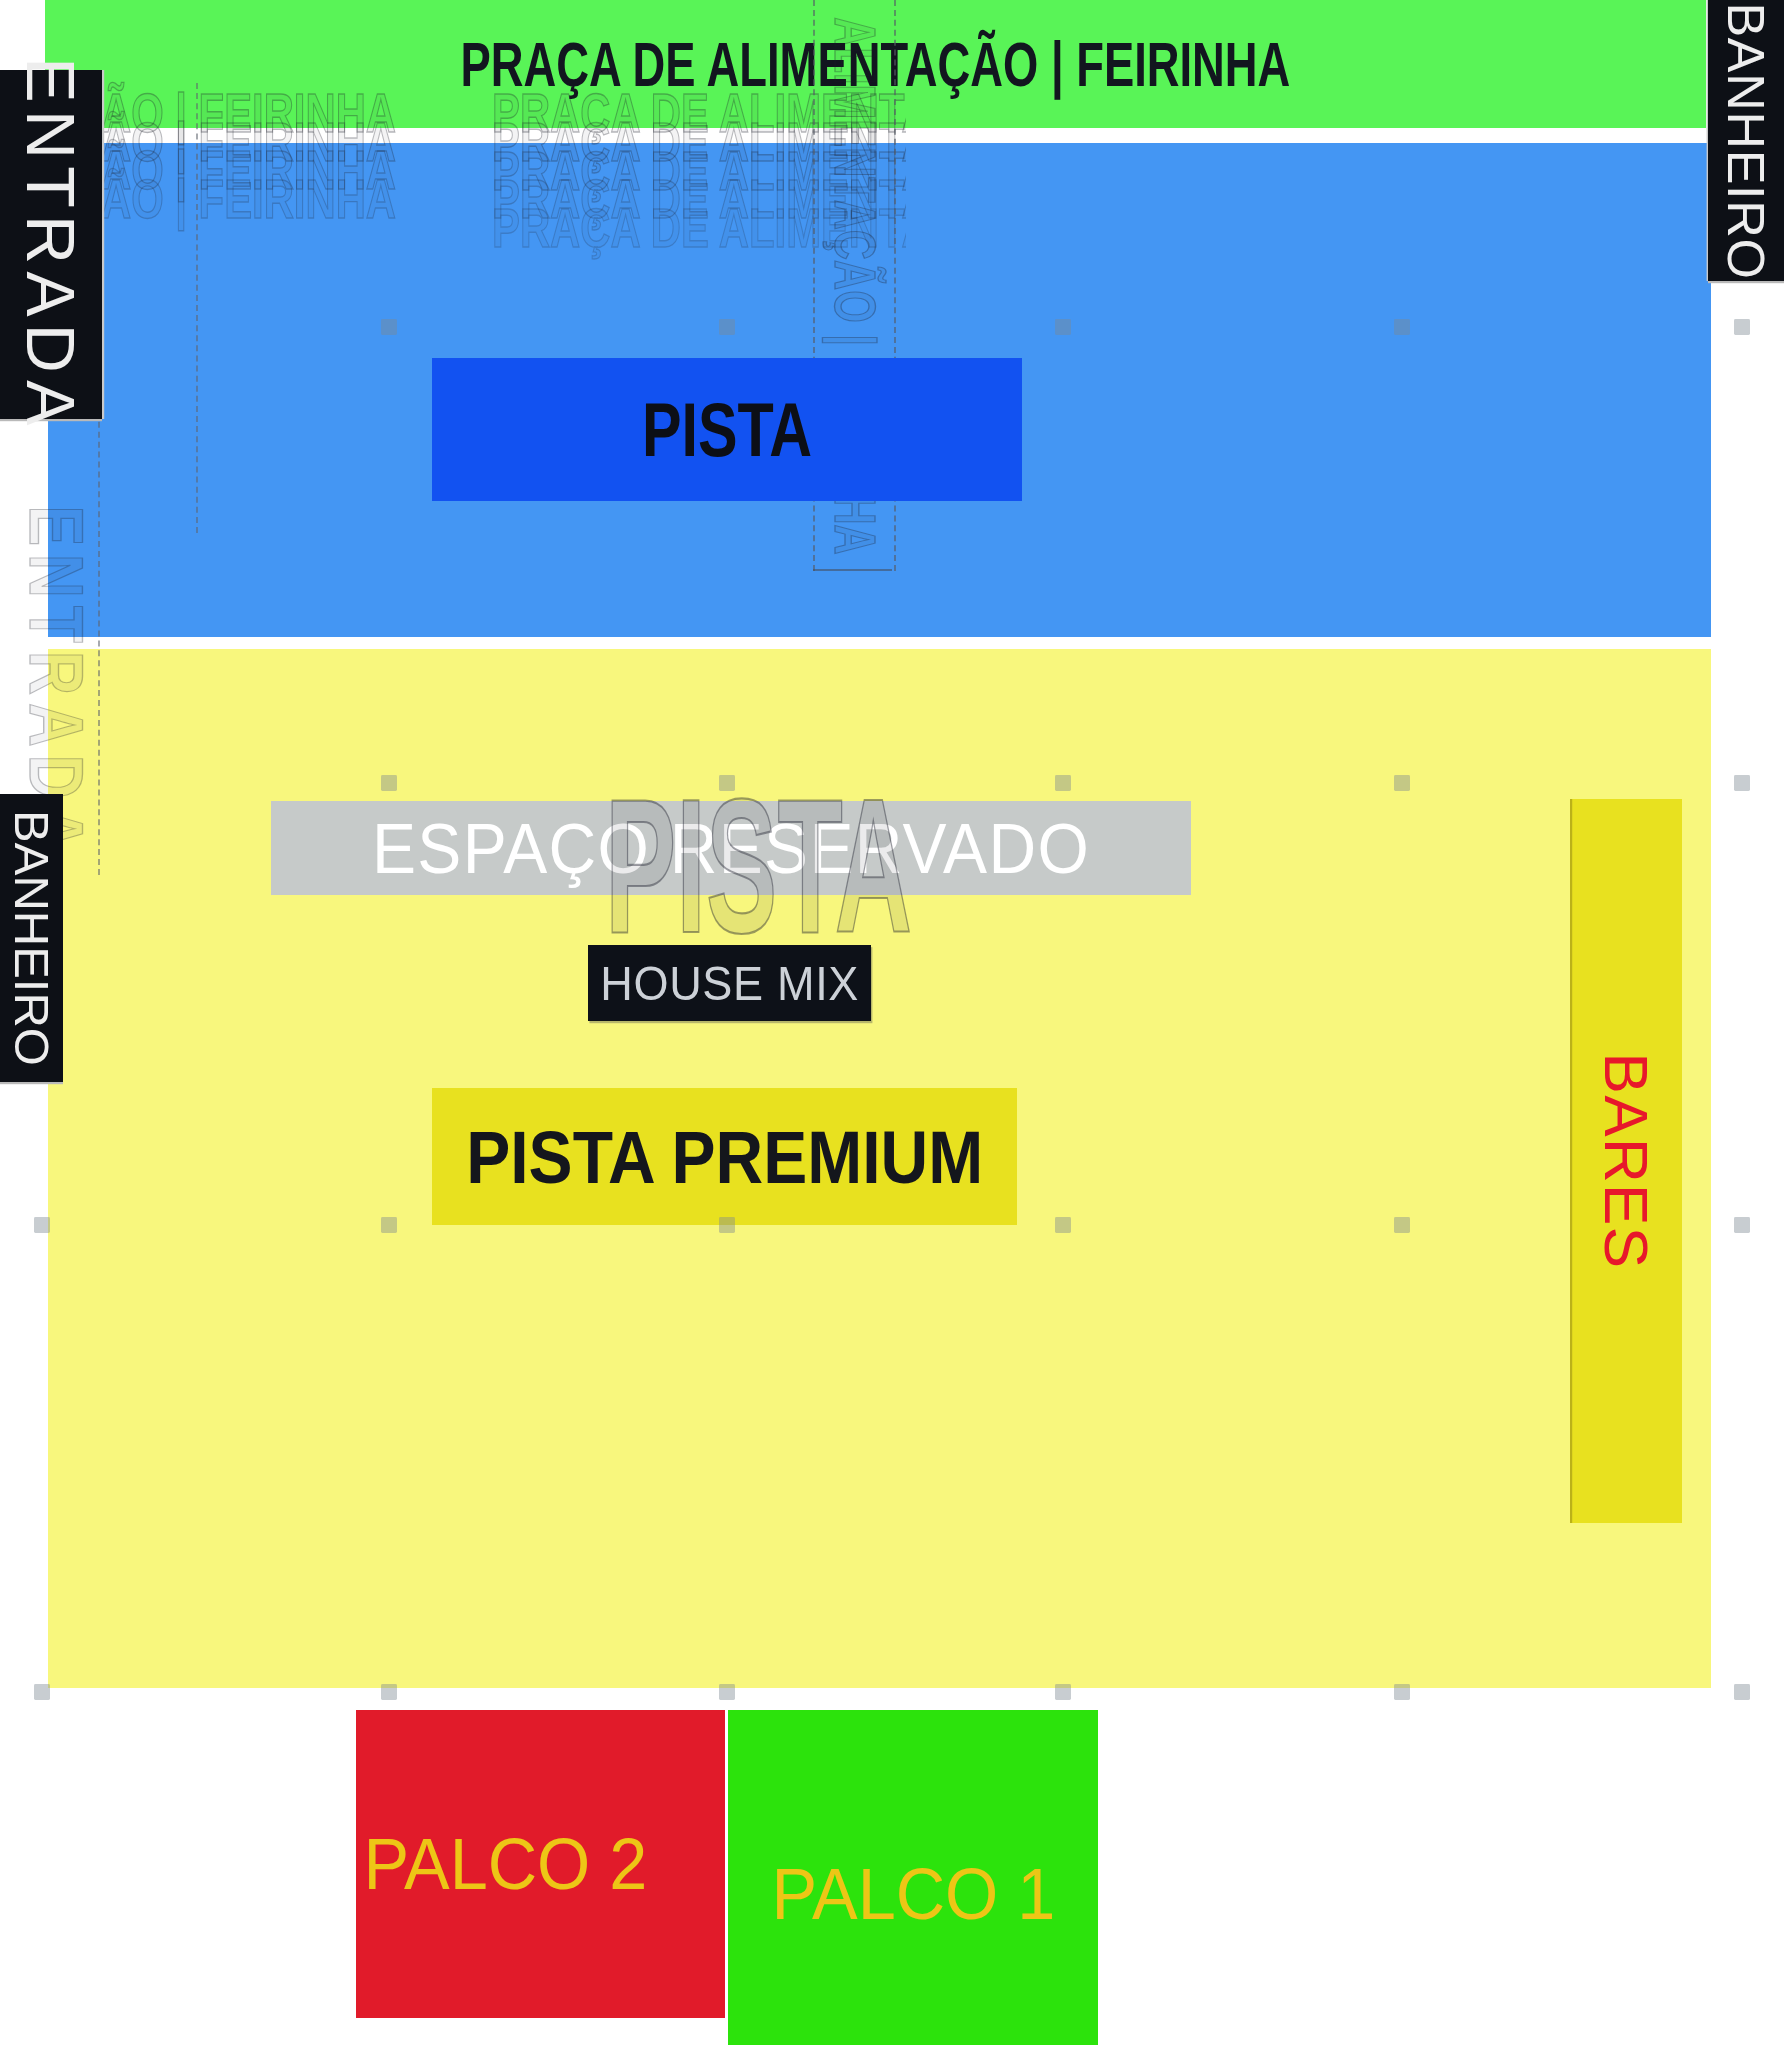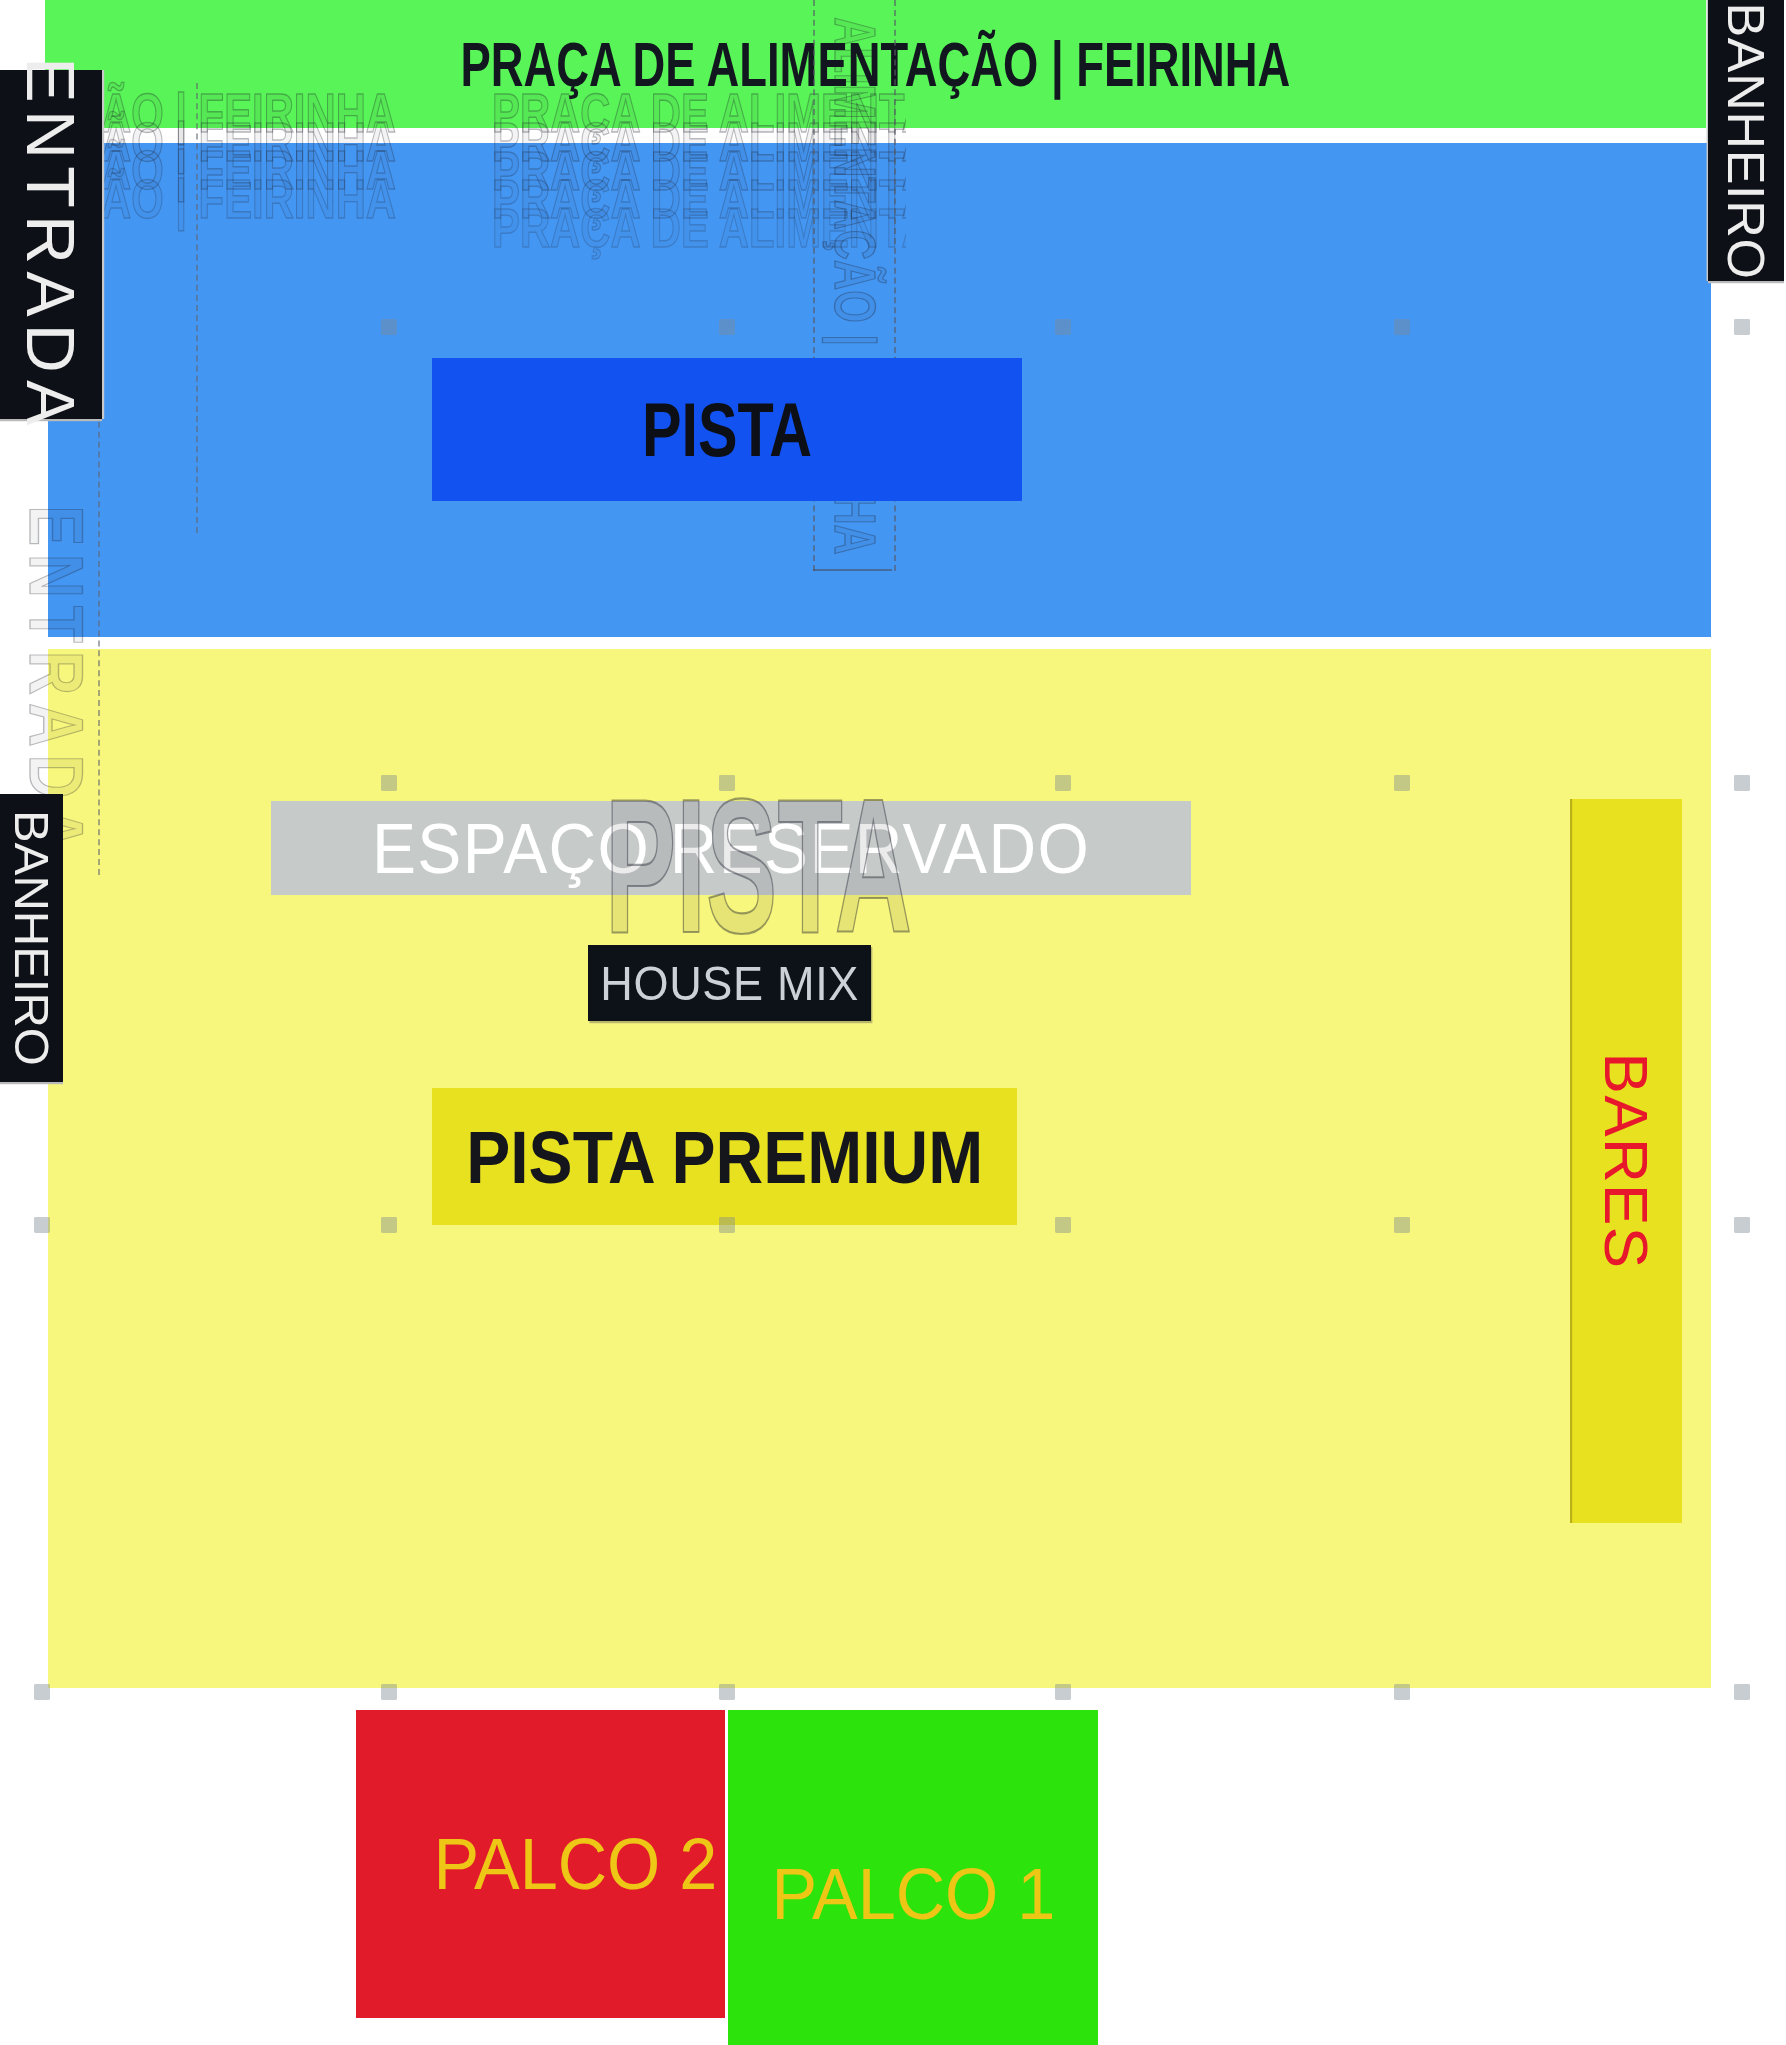--- a/index.html
+++ b/index.html
@@ -12,21 +12,21 @@
 
   
   .green-bar   { left:45px;   top:0;      width:1661px; height:128px;  background:#59f457; display:flex; align-items:center; justify-content:center; }
   .blue-region { left:48px;   top:143px;  width:1663px; height:494px;  background:#4496f3; }
   .yellow-region{ left:48px;  top:649px;  width:1663px; height:1039px; background:#f8f77d; }
   .pista-box   { left:432px;  top:358px;  width:590px;  height:143px;  background:#1252f1; display:flex; align-items:center; justify-content:center; }
   .espaco-box  { left:271px;  top:801px; width:920px; height:94px;  background:#c6cac9; display:flex; align-items:center; justify-content:center; }
   .housemix-box{ left:588px;  top:945px; width:283px;  height:76px;  background:#0d1118; display:flex; align-items:center; justify-content:center; box-shadow:1.4px 2.2px 0 rgba(120,120,90,.5); }
   .premium-box { left:432px;  top:1088px; width:585px;  height:137px;  background:#e8e11f; display:flex; align-items:center; justify-content:center; }
   .bares-bar   { left:1570px; top:799px; width:112px;  height:724px; background:#e8e11f; box-shadow:inset 2.2px 0 0 rgba(150,140,20,.55); }
-  .palco2-box  { left:356px;  top:1710px; width:369px;  height:308px;  background:#e11b2a; display:flex; align-items:center; justify-content:flex-end; }
+  .palco2-box  { left:356px;  top:1710px; width:369px;  height:308px;  background:#e11b2a; display:flex; align-items:center; justify-content:flex-start; }
   .palco1-box  { left:728px; top:1710px; width:370px;  height:368px;  background:#2ce30c; display:flex; align-items:center; justify-content:center; }
 
   
   .entrada-bar       { left:0;      top:70px;   width:102px; height:349px; background:#0d1016; box-shadow:0 2.2px 0 #b9b9b9, 2.2px 0 0 #c9c9c9; }
   .banheiro-right-bar{ left:1708px; top:0;      width:76px; height:281px; background:#0d1016; box-shadow:0 2.2px 0 #b9b9b9, -1.4px 0 0 #c9c9c9; }
   .banheiro-left-bar { left:0;      top:794px; width:63px;  height:288px; background:#0d1016; box-shadow:0 2.2px 0 #b9b9b9; }
 
   .vlabel {
     position:absolute; top:50%; left:50%;
     transform:translate(-50%,-50%) rotate(90deg);

